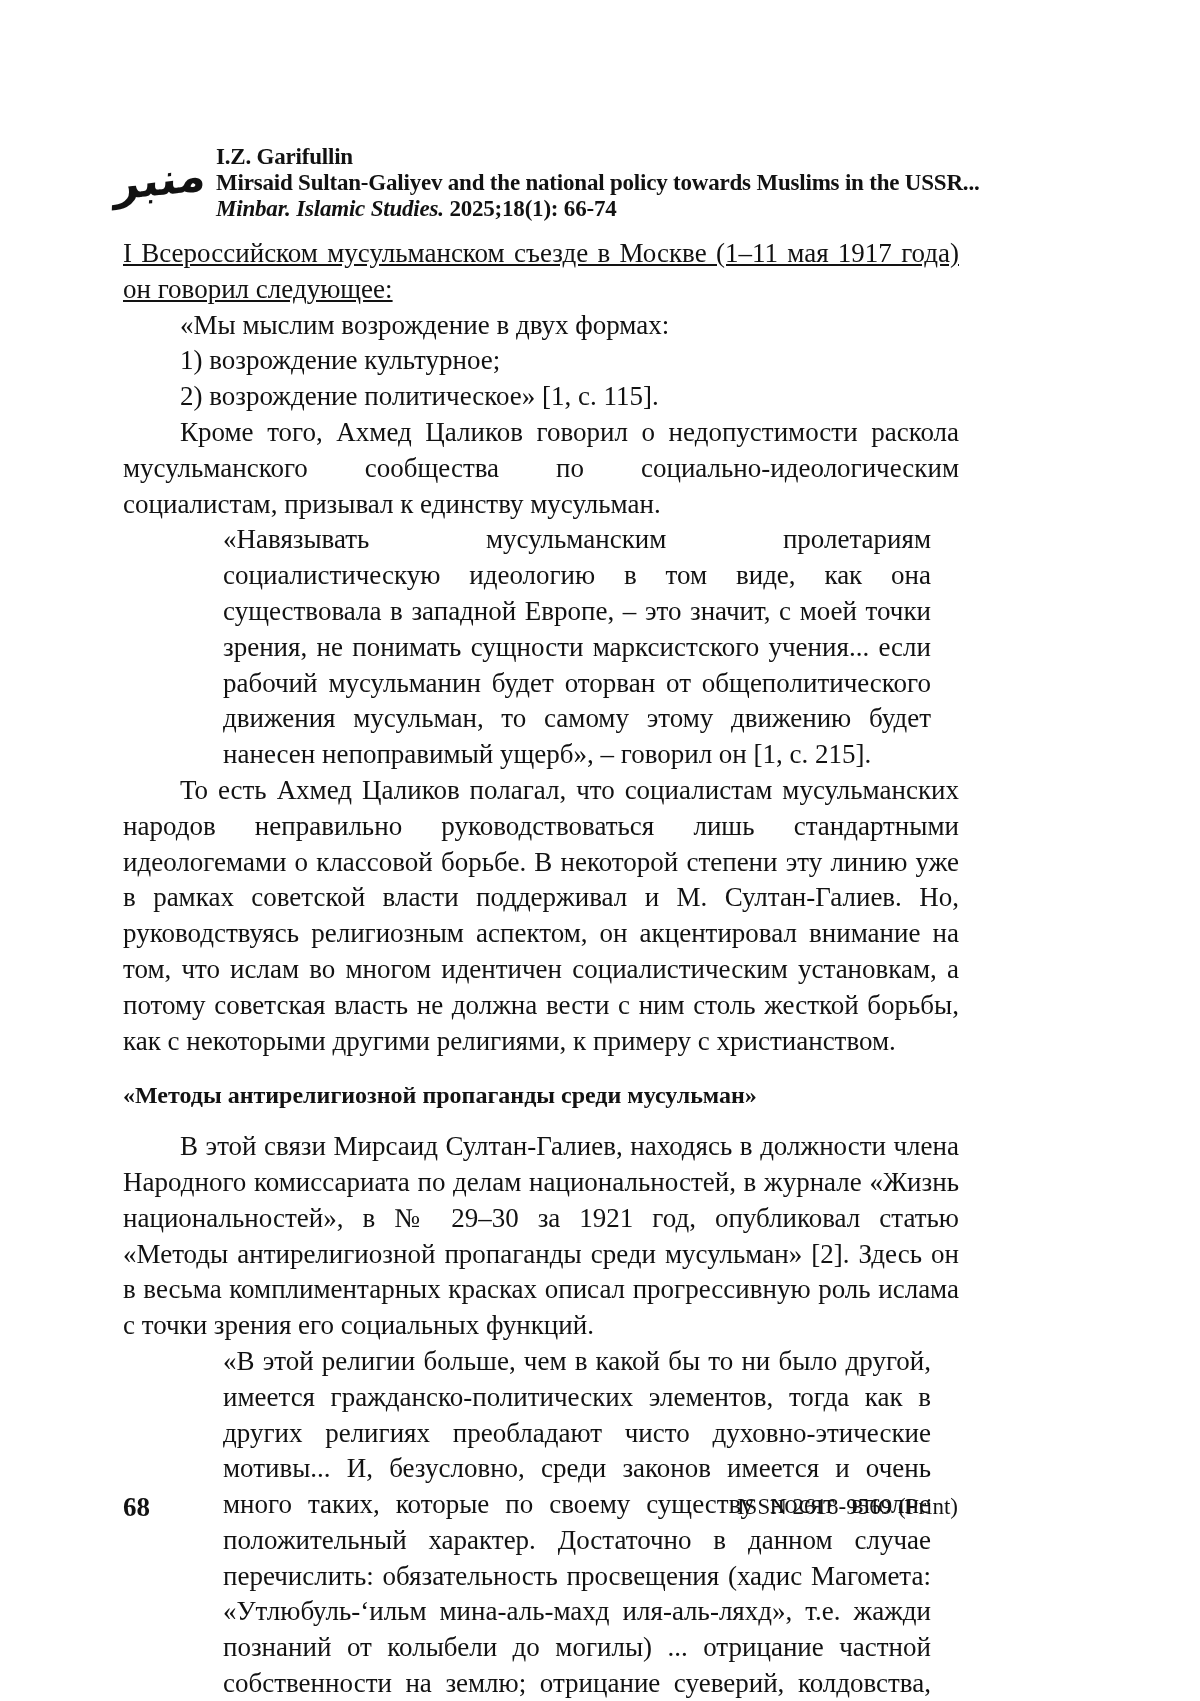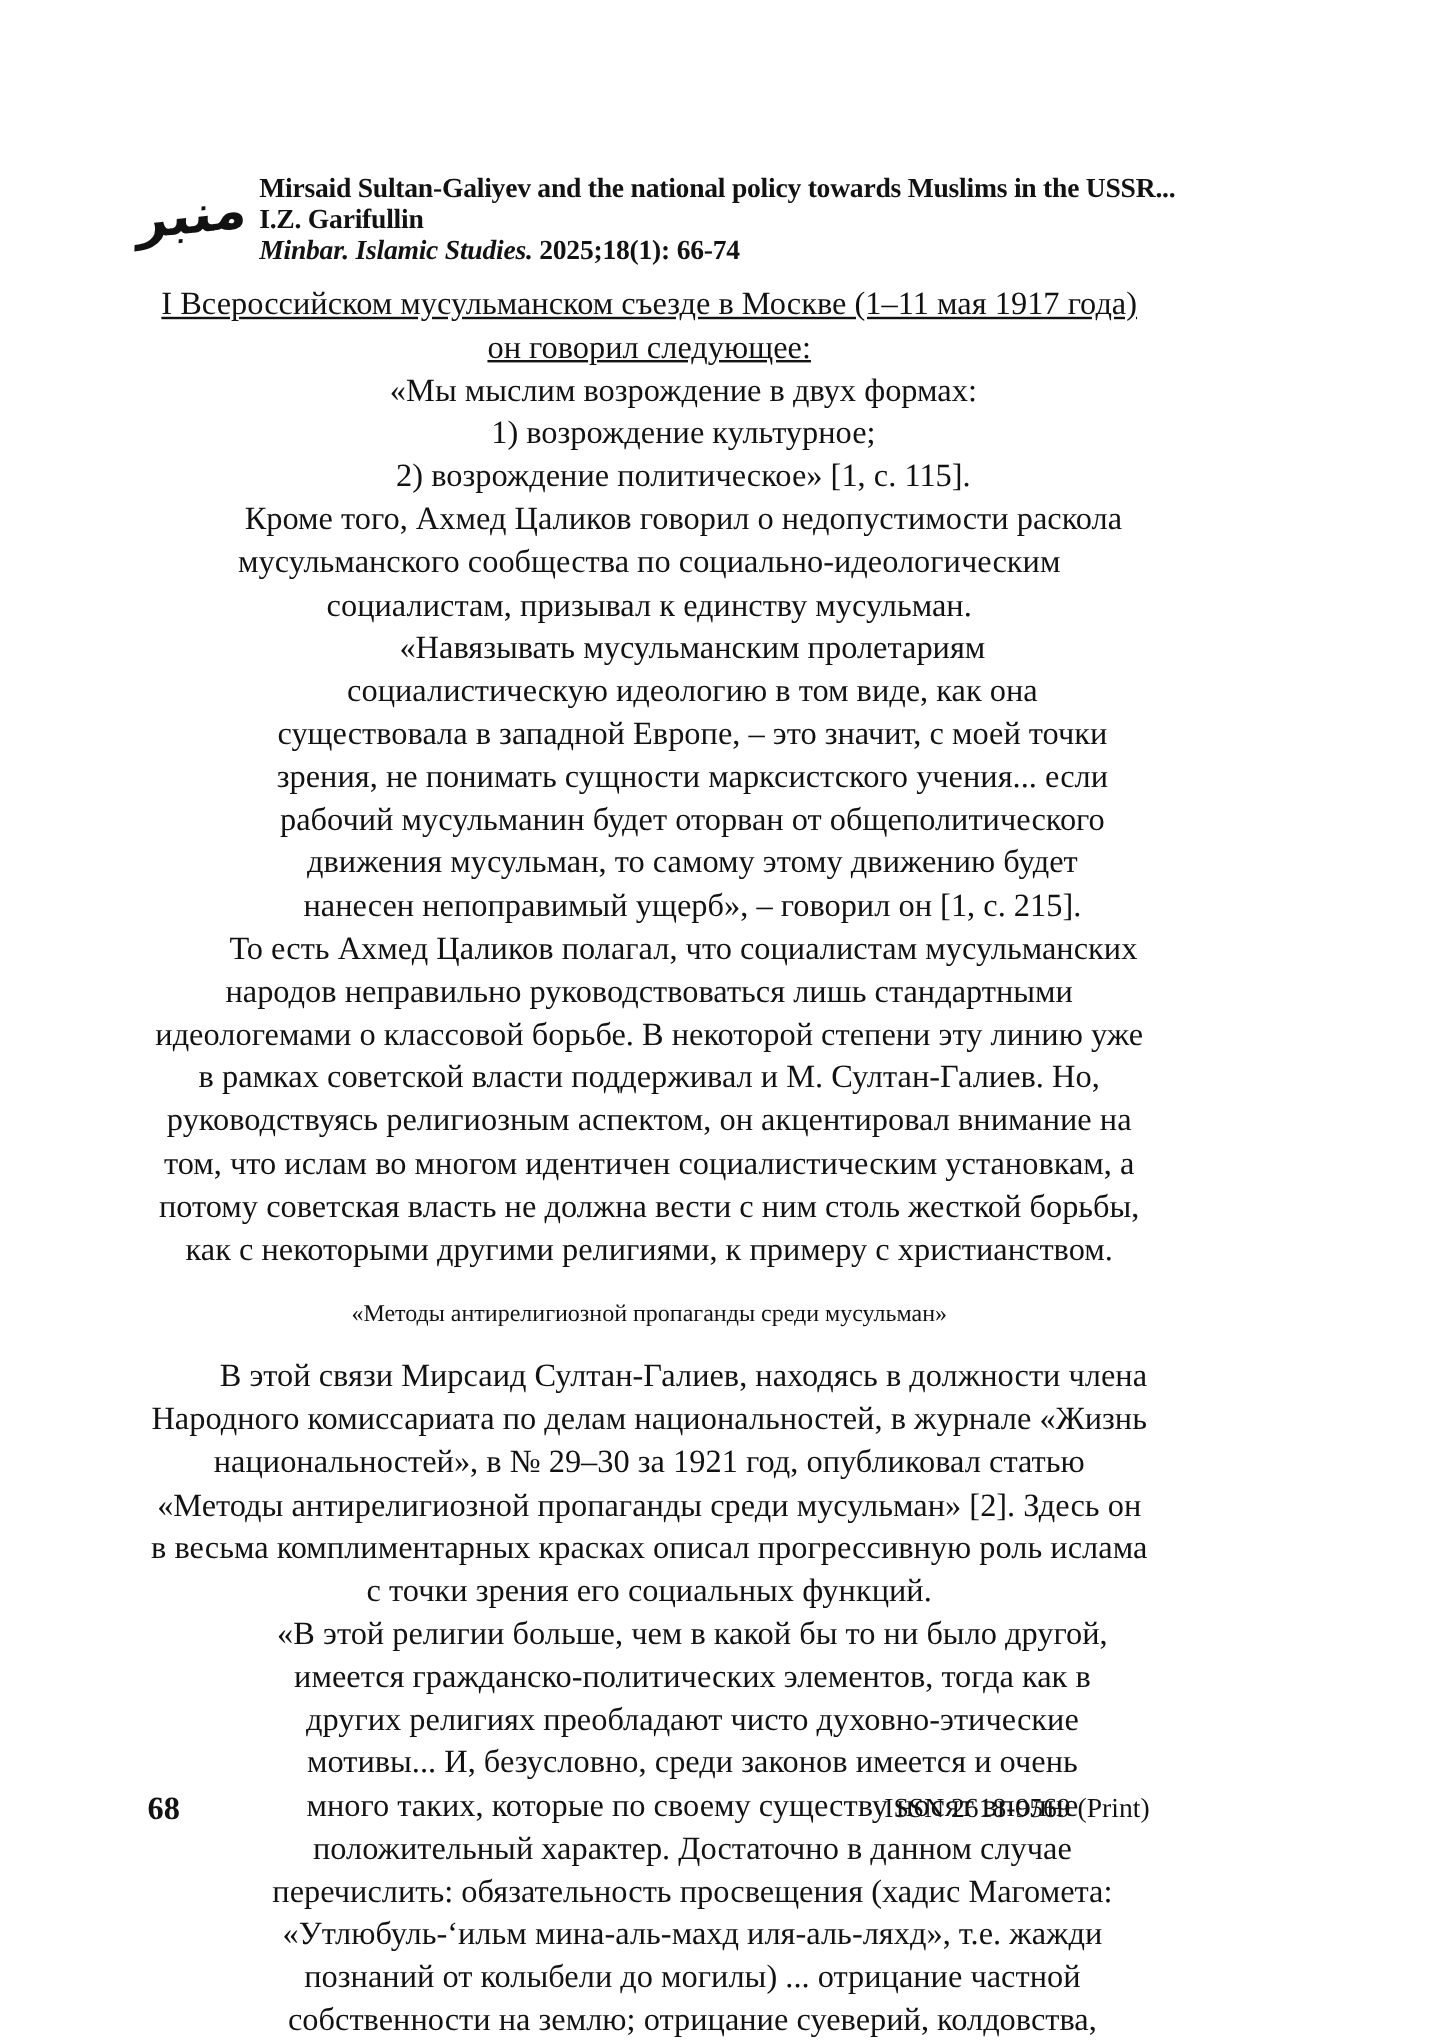--- a/index.html
+++ b/index.html
@@ -50,35 +50,35 @@
   
   .body-text {
     position: absolute;
     left: 123px;
     top: 236px;
     width: 836px;
     font-size: 27px;
     line-height: 35.8px;
     text-align: justify;
   }
-  .body-text p { margin: 0; text-align: center; }
+  .body-text p { margin: 0; }
   .p-plain  { text-indent: 0; text-decoration: underline; }
   .p-indent { text-indent: 57px; }
   .quote-line { text-indent: 57px; text-align: left; }
   .block-quote {
     margin-left: 100px !important;
     margin-right: 28px !important;
     text-align: justify;
   }
   .section-heading {
-    font-weight: normal;
+    font-weight: bold;
     text-align: left;
     margin-top: 19px !important;
     margin-bottom: 15px !important;
-    font-size: 20px;
+    font-size: 24px;
   }
 
   
   .page-number {
     position: absolute;
     left: 123px;
     top: 1492px;
     font-weight: bold;
     font-size: 27px;
   }
@@ -94,22 +94,22 @@
 </head>
 <body>
 
 <div class="page">
 
   <div class="running-head">
     <div class="logo-box">
       <span class="logo-mark">منبر</span>
     </div>
     <div class="head-text">
+      <div>I.Z. Garifullin</div>
       <div>Mirsaid Sultan-Galiyev and the national policy towards Muslims in the USSR...</div>
-      <div>I.Z. Garifullin</div>
       <div><span class="journal-name">Minbar. Islamic Studies.</span><span> 2025;18(1): 66-74</span></div>
     </div>
   </div>
 
   <div class="body-text">
     <p class="p-plain">I Всероссийском мусульманском съезде в Москве (1–11 мая 1917 года) он говорил следующее:</p>
     <p class="quote-line">«Мы мыслим возрождение в двух формах:</p>
     <p class="quote-line">1) возрождение культурное;</p>
     <p class="quote-line">2) возрождение политическое» [1, с. 115].</p>
     <p class="p-indent">Кроме того, Ахмед Цаликов говорил о недопустимости раскола мусульманского сообщества по социально-идеологическим социалистам, призывал к единству мусульман.</p>

